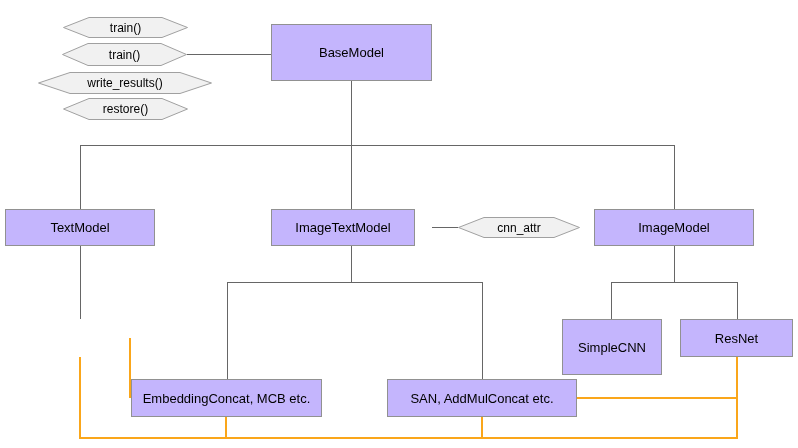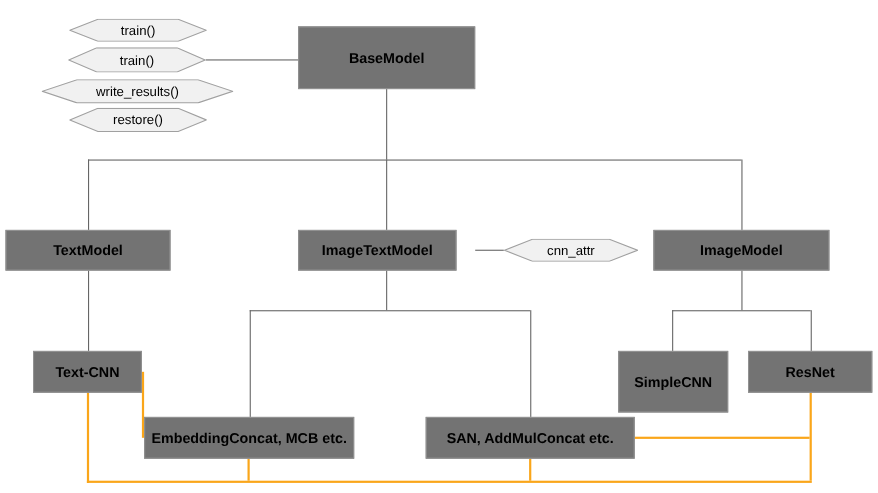--- a/index.html
+++ b/index.html
@@ -1,22 +1,22 @@
 <!DOCTYPE html>
 <html><head>
 <meta charset="utf-8">
 <style>
   html,body{margin:0;padding:0;background:#ffffff;}
   #canvas{
     position:relative;width:798px;height:448px;background:#ffffff;overflow:hidden;
     font-family:"Liberation Sans", sans-serif;color:#000;
   }
   .node{
-    position:absolute;box-sizing:border-box;background:#737373;border:1px solid #919191;
-    display:flex;align-items:center;justify-content:center;font-size:13px;white-space:nowrap;font-weight:bold;
+    position:absolute;box-sizing:border-box;background:#c4b5fd;border:1px solid #919191;
+    display:flex;align-items:center;justify-content:center;font-size:13px;white-space:nowrap;
   }
   .hexwrap{
     position:absolute;display:flex;align-items:center;justify-content:center;font-size:12px;
   }
   .hexwrap svg{position:absolute;left:0;top:0;}
   .hexwrap span{position:relative;z-index:1;}
   .eh,.ev{position:absolute;background:#666666;}
   .eh{height:1px;}
   .ev{width:1px;}
   .oh,.ov{position:absolute;background:#faa61a;}
@@ -89,23 +89,20 @@
   </div>
   <div class="node" style="left:5px;top:209px;width:150px;height:37px">
     <span>TextModel</span>
   </div>
   <div class="node" style="left:271px;top:209px;width:144px;height:37px">
     <span>ImageTextModel</span>
   </div>
   <div class="node" style="left:594px;top:209px;width:160px;height:37px">
     <span>ImageModel</span>
   </div>
-  <div class="node" style="left:30px;top:319px;width:99px;height:38px">
-    <span>Text-CNN</span>
-  </div>
   <div class="node" style="left:562px;top:319px;width:100px;height:56px">
     <span>SimpleCNN</span>
   </div>
   <div class="node" style="left:680px;top:319px;width:113px;height:38px">
     <span>ResNet</span>
   </div>
   <div class="node" style="left:131px;top:379px;width:191px;height:38px">
     <span>EmbeddingConcat, MCB etc.</span>
   </div>
   <div class="node" style="left:387px;top:379px;width:190px;height:38px">

